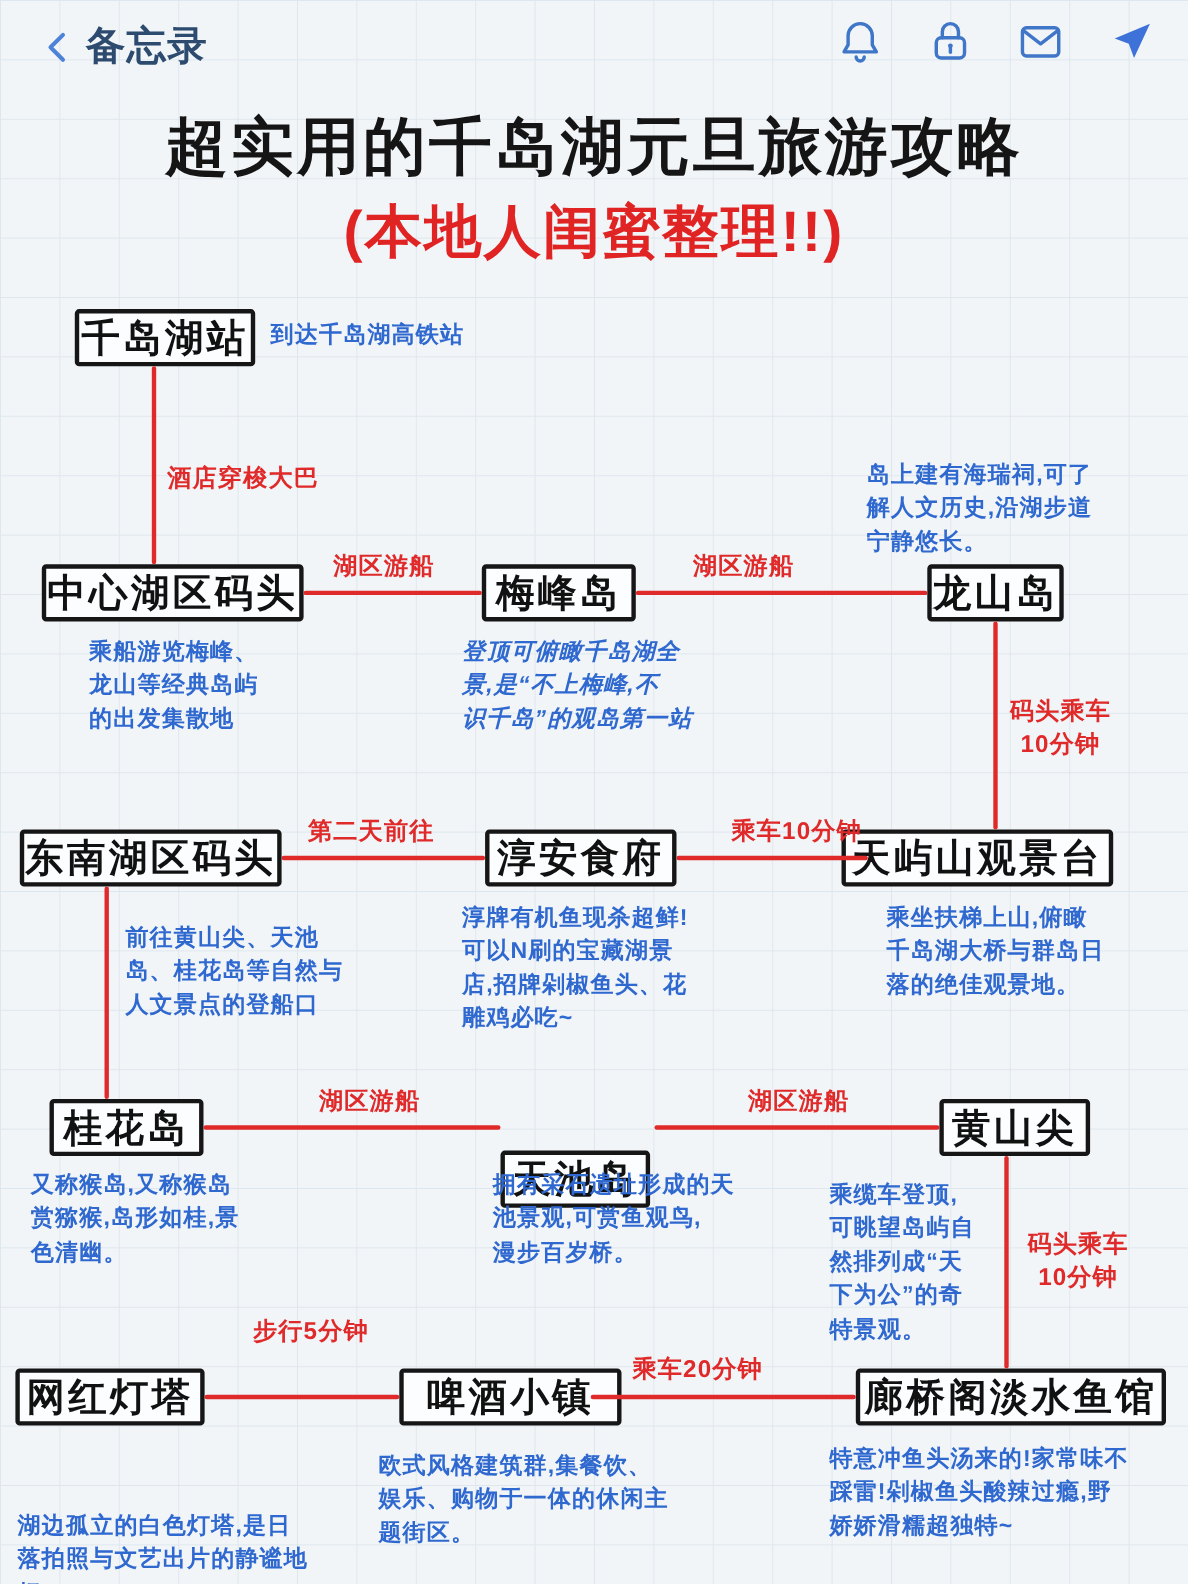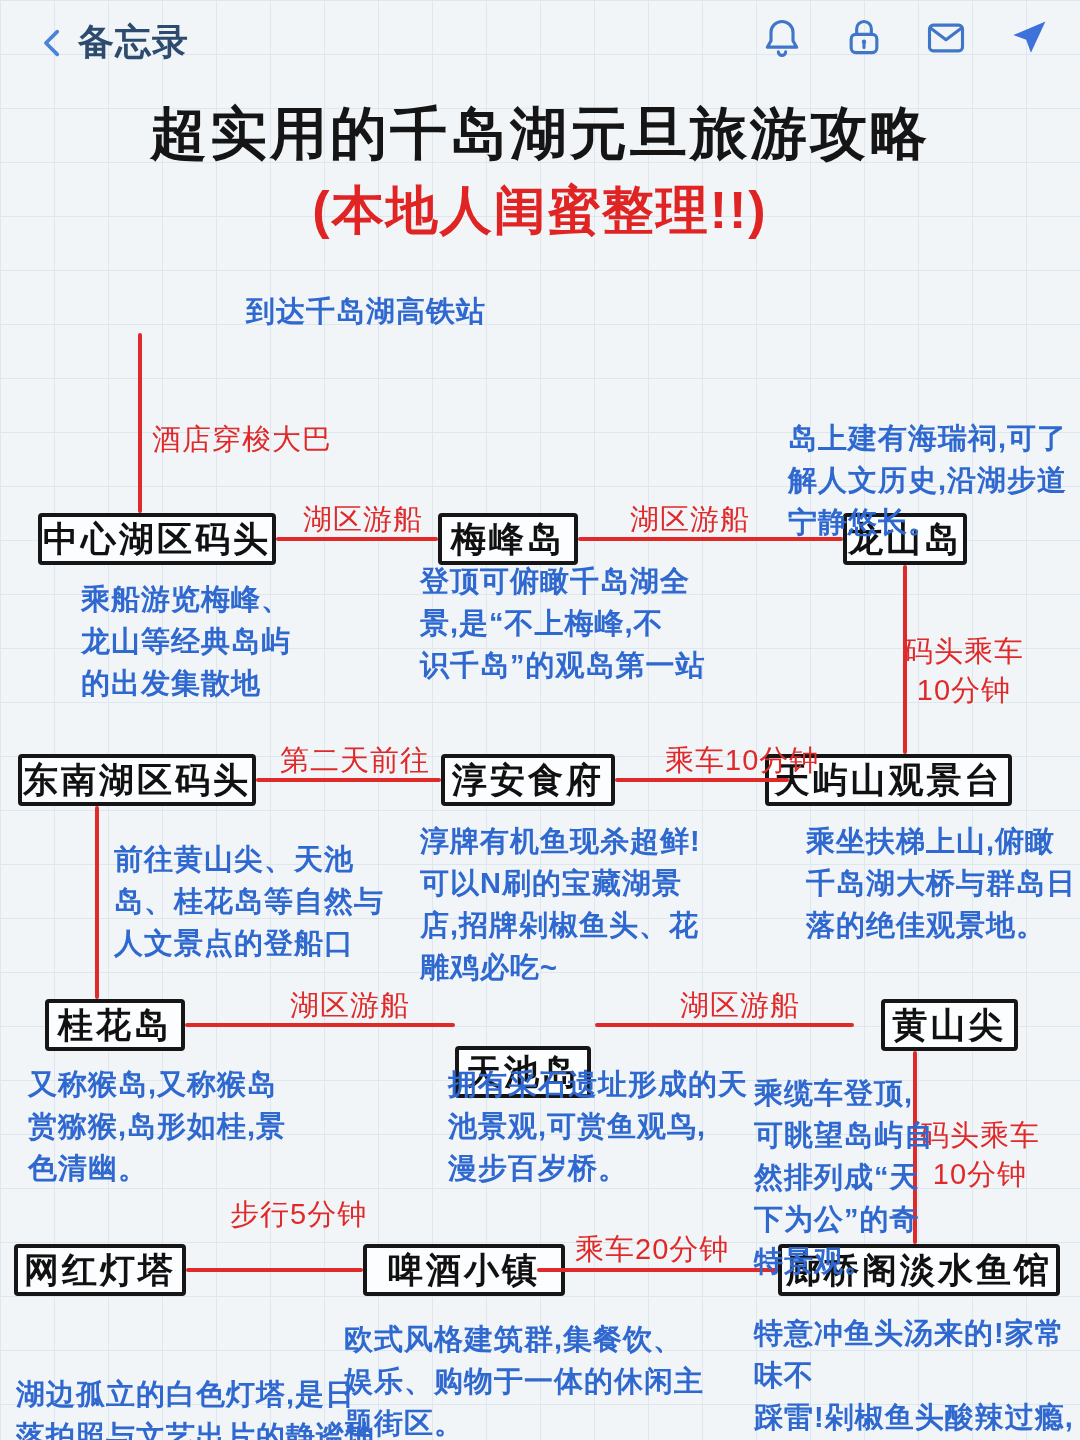--- a/index.html
+++ b/index.html
@@ -49,25 +49,25 @@
     position:absolute; height:52px;
     display:flex; align-items:center; justify-content:center;
     border:4px solid #161616; border-radius:4px;
     background:#fcfdfe; color:#111;
     font-weight:800; font-size:35px; letter-spacing:3px; white-space:nowrap;
     box-sizing:border-box;
   }
   .hline { position:absolute; height:4px; background:#e02a2a; border-radius:2px; }
   .vline { position:absolute; width:4px;  background:#e02a2a; border-radius:2px; }
   .edge-label {
-    position:absolute; color:#e02a2a; font-weight:400; font-size:29px;
+    position:absolute; color:#e02a2a; font-weight:700; font-size:22px;
     white-space:pre-line; line-height:1.35; letter-spacing:1px;
   }
   .note {
-    position:absolute; color:#2f68cf; font-size:29px; font-weight:600;
+    position:absolute; color:#2f68cf; font-size:21px; font-weight:600;
     white-space:pre-line; line-height:1.45; letter-spacing:1px;
   }
   .center { text-align:center; }
 </style>
 </head>
 <body>
 
 <div class="paper">
 
   <div class="navbar">
@@ -102,29 +102,30 @@
         <svg viewBox="0 0 24 24" fill="#3f72d8">
             <path d="M21.5 3L4 10.4l7 2.6 2.6 7z"></path>
           </svg>
       </span>
     </div>
   </div>
 
   <div class="title">超实用的千岛湖元旦旅游攻略</div>
   <div class="subtitle">(本地人闺蜜整理!!)</div>
 
+  <div class="node" style="left:68px;  top:281px;  width:164px;">千岛湖站</div>
   <div class="node" style="left:38px;  top:513px;  width:238px;">中心湖区码头</div>
   <div class="node" style="left:438px; top:513px;  width:140px;">梅峰岛</div>
   <div class="node" style="left:843px; top:513px;  width:124px;">龙山岛</div>
   <div class="node" style="left:18px;  top:754px;  width:238px;">东南湖区码头</div>
   <div class="node" style="left:441px; top:754px;  width:174px;">淳安食府</div>
   <div class="node" style="left:765px; top:754px;  width:247px;">天屿山观景台</div>
   <div class="node" style="left:45px;  top:999px;  width:140px;">桂花岛</div>
   <div class="node" style="left:455px; top:1046px;  width:136px;">天池岛</div>
-  <div class="node" style="left:854px; top:999px;  width:137px;margin-left:27px;">黄山尖</div>
+  <div class="node" style="left:854px; top:999px;  width:137px;">黄山尖</div>
   <div class="node" style="left:14px;  top:1244px; width:172px;">网红灯塔</div>
   <div class="node" style="left:363px; top:1244px; width:202px;">啤酒小镇</div>
   <div class="node" style="left:778px; top:1244px; width:282px;">廊桥阁淡水鱼馆</div>
 
   <div class="vline" style="left:138px; top:333px;  height:180px;"></div>
   <div class="hline" style="left:276px; top:537px;  width:162px;"></div>
   <div class="hline" style="left:578px; top:537px;  width:265px;"></div>
   <div class="vline" style="left:903px; top:565px;  height:189px;"></div>
   <div class="hline" style="left:256px; top:778px;  width:185px;"></div>
   <div class="hline" style="left:615px; top:778px;  width:174px;"></div>
@@ -146,21 +147,21 @@
   <div class="edge-label" style="left:680px; top:986px;">湖区游船</div>
   <div class="edge-label center" style="left:920px; top:1116px; width:120px;">码头乘车
 10分钟</div>
   <div class="edge-label" style="left:230px; top:1195px;">步行5分钟</div>
   <div class="edge-label" style="left:575px; top:1230px;">乘车20分钟</div>
 
   <div class="note" style="left:246px; top:290px;">到达千岛湖高铁站</div>
   <div class="note" style="left:62px;  top:578px;margin-left:19px;">乘船游览梅峰、
 龙山等经典岛屿
 的出发集散地</div>
-  <div class="note" style="left:420px; top:560px;">登顶可俯瞰千岛湖全
+  <div class="note" style="left:420px; top:578px;font-style:italic;">登顶可俯瞰千岛湖全
 景,是“不上梅峰,不
 识千岛”的观岛第一站</div>
   <div class="note" style="left:788px; top:417px;">岛上建有海瑞祠,可了
 解人文历史,沿湖步道
 宁静悠长。</div>
   <div class="note" style="left:114px; top:838px;">前往黄山尖、天池
 岛、桂花岛等自然与
 人文景点的登船口</div>
   <div class="note" style="left:420px; top:820px;">淳牌有机鱼现杀超鲜!
 可以N刷的宝藏湖景

